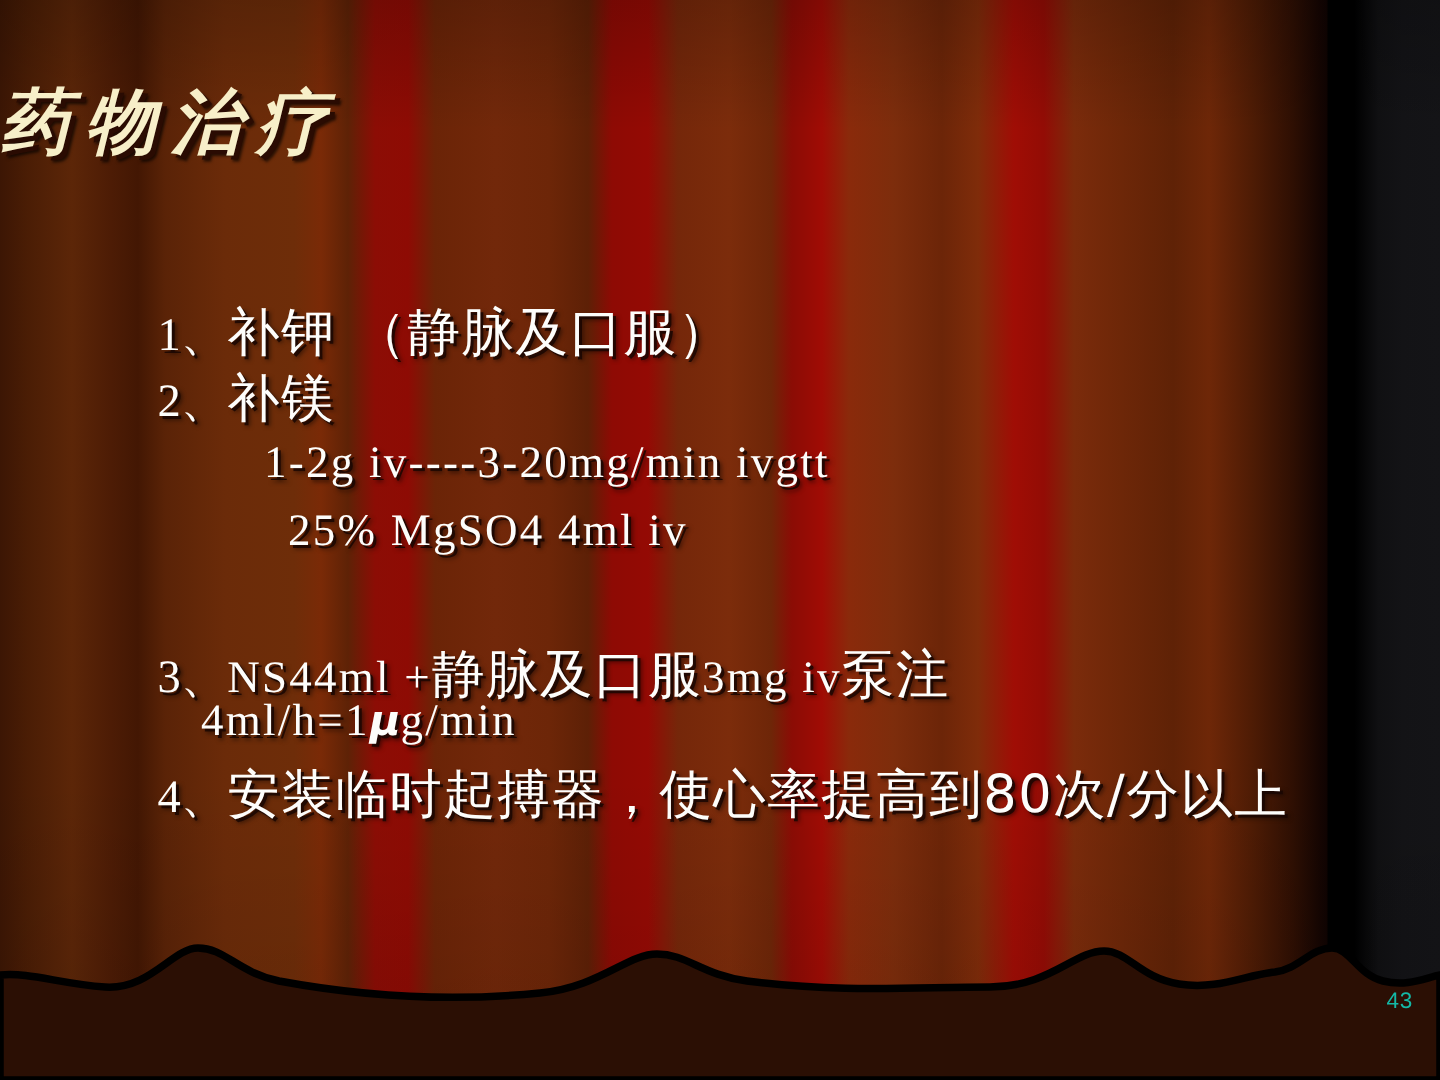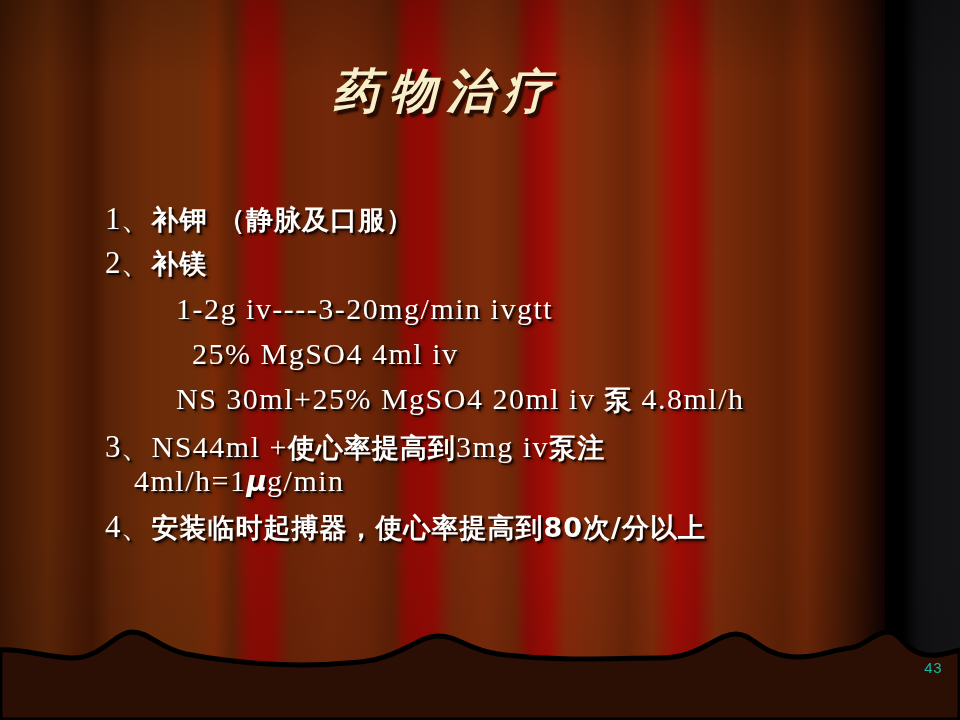--- a/index.html
+++ b/index.html
@@ -88,23 +88,23 @@
   
   .wave-band {
     position: absolute;
     left: 0; bottom: 0;
     width: 960px; height: 110px;
   }
 
   
   .title {
     position: absolute;
-    left: 0; top: 60px;
+    left: 0; top: 50px;
     width: 893px;
-    text-align: center;
+    text-align: left;
     font-family: "DejaVu Serif", "Liberation Serif", serif;
     font-size: 47px;
     font-weight: bold;
     font-style: italic;
     letter-spacing: 10px;
     color: #f7efc9;
     text-shadow:
        3px 3px 0 #2a0b02,
        4px 4px 2px rgba(0,0,0,0.65);
     white-space: nowrap;
@@ -123,22 +123,22 @@
     color: #fdfdfb;
     text-shadow: 2px 2px 0 rgba(25,6,2,0.85), 3px 3px 3px rgba(0,0,0,0.5);
   }
   .num {
     font-family: "Liberation Serif", "DejaVu Serif", serif;
     font-size: 31px;
     font-weight: normal;
   }
   .cn {
     font-family: "DejaVu Sans", "Liberation Sans", sans-serif;
-    font-weight: bold;
-    font-size: 27px;
+    font-weight: normal;
+    font-size: 35px;
     letter-spacing: 1px;
     margin-top: 39px;
   }
   .mono-serif {
     font-family: Liberation Serif, serif;
     font-size: 30px;
     letter-spacing: 1.5px;
   }
   .mu {
     font-family: "DejaVu Sans", sans-serif;
@@ -200,26 +200,23 @@
     </div>
 
     <div class="line l3">
       <span class="mono-serif">1-2g iv----3-20mg/min ivgtt</span>
     </div>
 
     <div class="line l4">
       <span class="mono-serif">25% MgSO4   4ml iv</span>
     </div>
 
-    <div class="line l5">
-      <span class="mono-serif">NS 30ml+25% MgSO4   20ml iv </span><span class="cn">泵</span><span class="mono-serif"> 4.8ml/h</span>
-    </div>
 
     <div class="line l6">
-      <span class="num">3、</span><span class="mono-serif">NS44ml +</span><span class="cn">使心率提高到</span><span class="mono-serif">3mg iv</span><span class="cn">泵注</span>
+      <span class="num">3、</span><span class="mono-serif">NS44ml +</span><span class="cn">静脉及口服</span><span class="mono-serif">3mg iv</span><span class="cn">泵注</span>
     </div>
 
     <div class="line l7">
       <span class="mono-serif">4ml/h=1</span><span class="mu">μ</span><span class="mono-serif">g/min</span>
     </div>
 
     <div class="line l8">
       <span class="num">4、</span><span class="cn">安装临时起搏器，使心率提高到</span><span class="cn">80次/分以上</span>
     </div>
 

